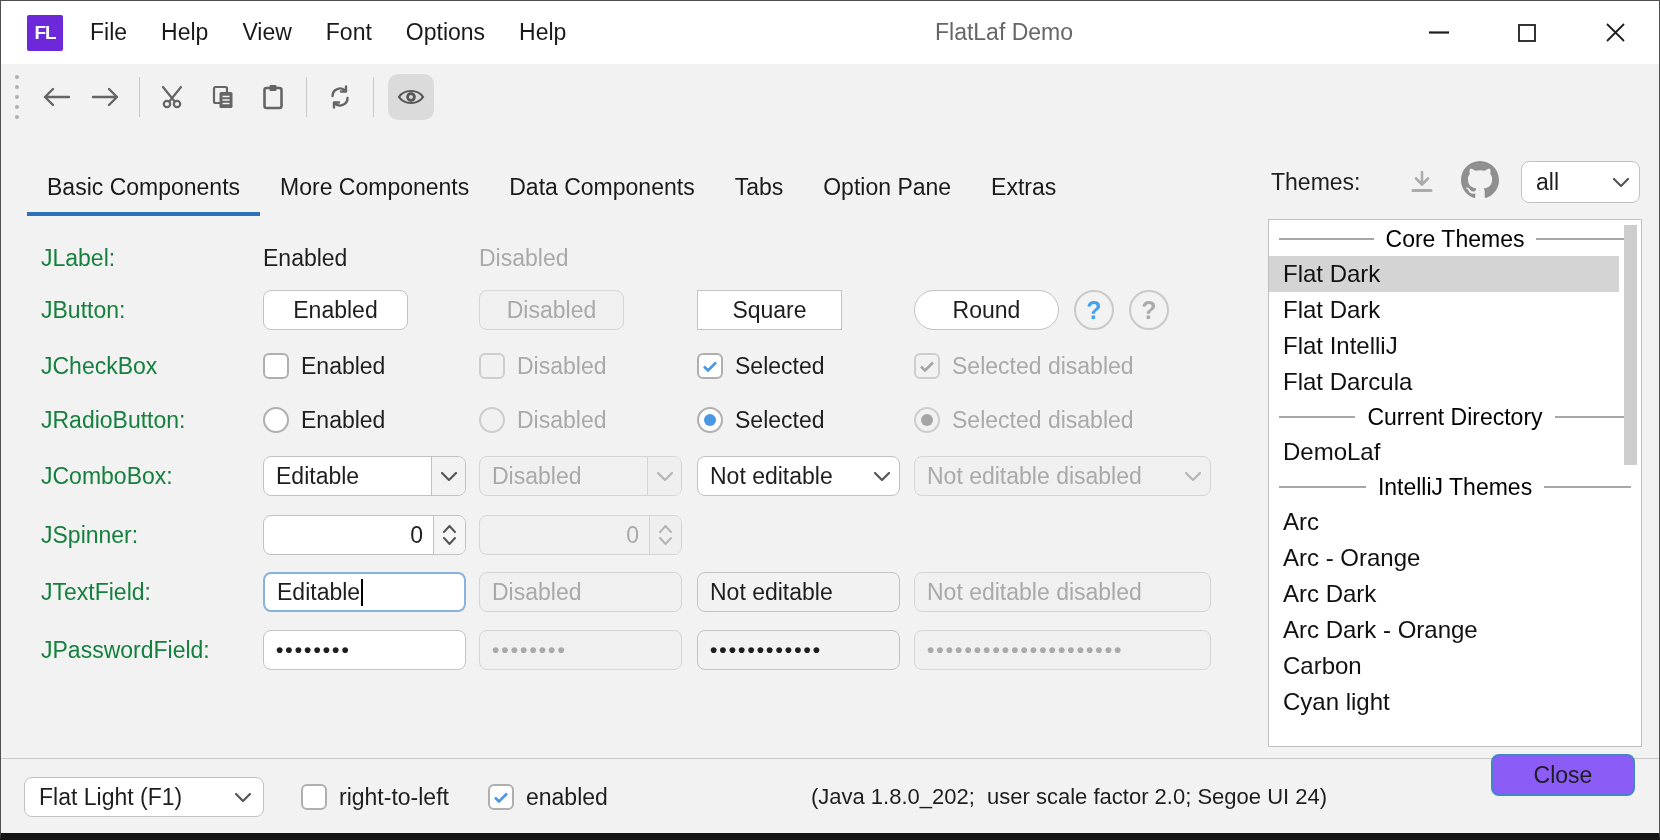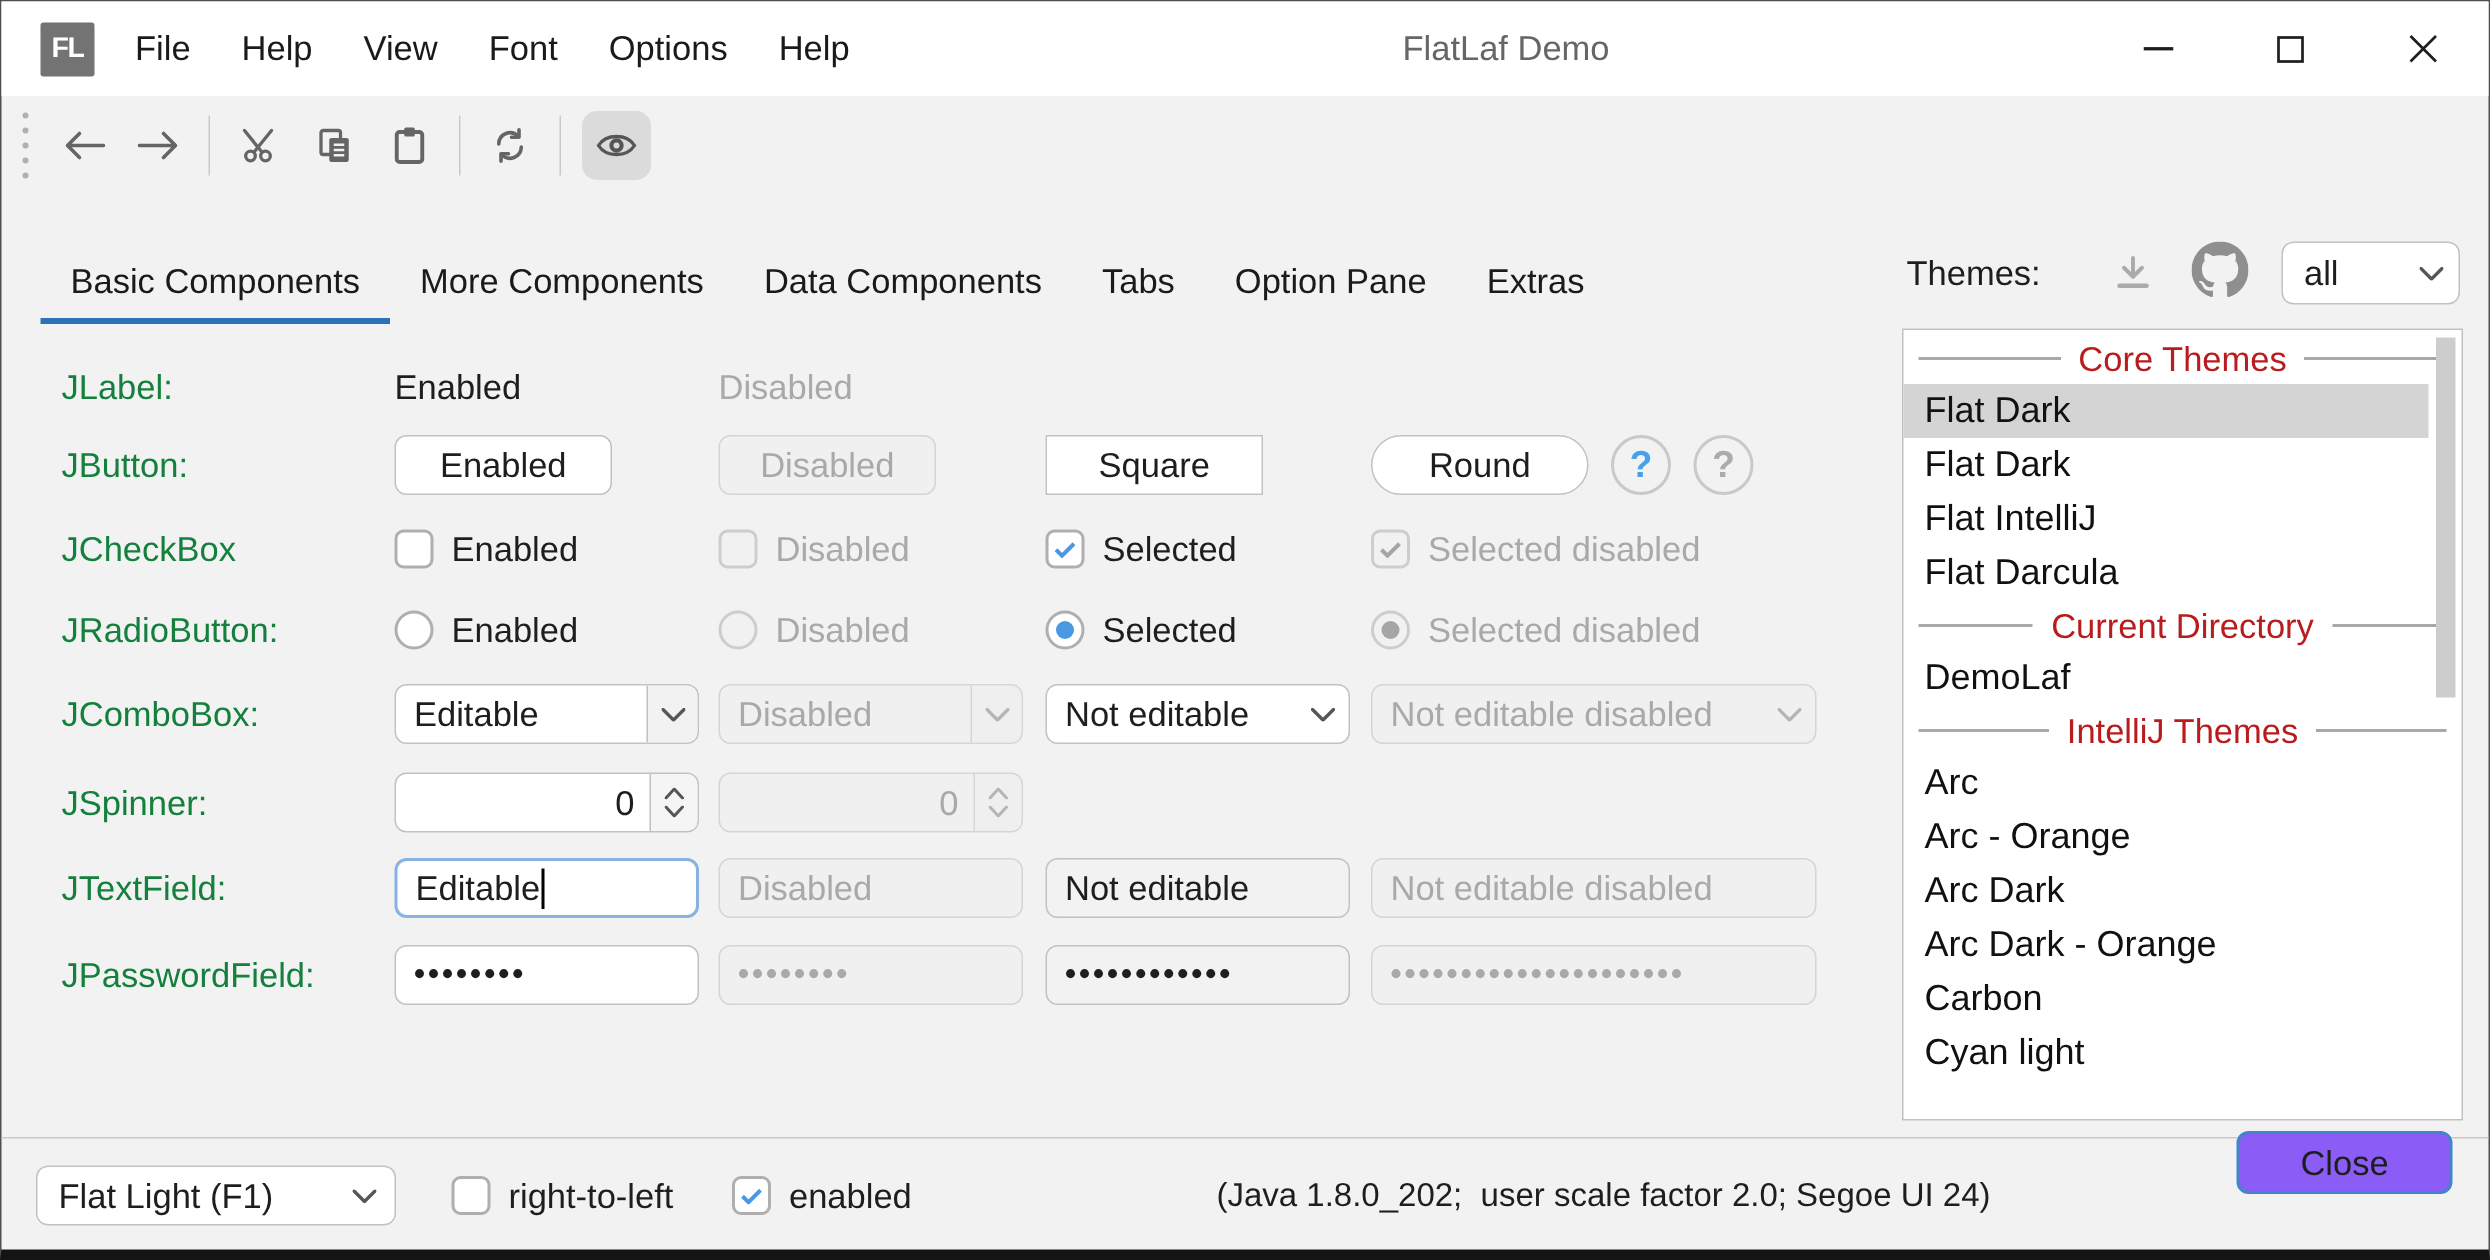--- a/index.html
+++ b/index.html
@@ -110,21 +110,21 @@
   .filter-combo .arrow { width:36px; display:flex; align-items:center; justify-content:center; }
 
   .theme-list { position:absolute; left:1267px; top:218px; width:374px; height:528px;
     background:#fff; border:1px solid #c0c0c0; overflow:hidden; }
   .theme-list-inner { padding-top:2px; }
   .litem { height:36px; line-height:36px; padding-left:14px; font-size:24px; color:#111;
            width:calc(100% - 22px); white-space:nowrap; }
   .litem.selected { background:#d4d4d4; }
   .lsep { height:34px; display:flex; align-items:center; padding:0 10px; }
   .lsep .line { flex:1; height:2px; background:#a8a8a8; }
-  .lseplabel { padding:0 12px; font-size:23px; color:#b91c1c; white-space:nowrap; }
+  .lseplabel { padding:0 12px; font-size:23px; color:#000000; white-space:nowrap; }
   .list-scroll-thumb { position:absolute; right:4px; top:5px; width:13px; height:240px; background:#cdcdcd; }
 
   
   .bottom-sep { position:absolute; left:0; top:757px; width:100%; height:1px; background:#c9c9c9; }
   .bb-combo { position:absolute; left:23px; top:776px; width:240px; height:40px; background:#fff;
     border:1.5px solid #c2c2c2; border-radius:8px; display:flex; align-items:center; }
   .bb-combo .val { flex:1; padding-left:14px; font-size:23px; white-space:nowrap; }
   .bb-combo .arrow { width:40px; display:flex; align-items:center; justify-content:center; }
   .bb-check { position:absolute; top:776px; height:40px; display:flex; align-items:center;padding-left:14px; }
   .status-text { position:absolute; left:1045px; top:776px; height:40px; transform:translateX(-50%);
@@ -134,21 +134,21 @@
     display:flex; align-items:center; justify-content:center; }
 
   svg { display:block; }
 </style>
 </head>
 <body>
 
 <div id="window">
 
   <div class="titlebar">
-    <div class="logo" style="background:#737373">FL</div>
+    <div class="logo" style="background:#6d28d9">FL</div>
     <div class="menus">
       <div class="menu-item">File</div>
       <div class="menu-item">Help</div>
       <div class="menu-item">View</div>
       <div class="menu-item">Font</div>
       <div class="menu-item">Options</div>
       <div class="menu-item">Help</div>
     </div>
     <div class="win-title">FlatLaf Demo</div>
     <div class="win-controls">

